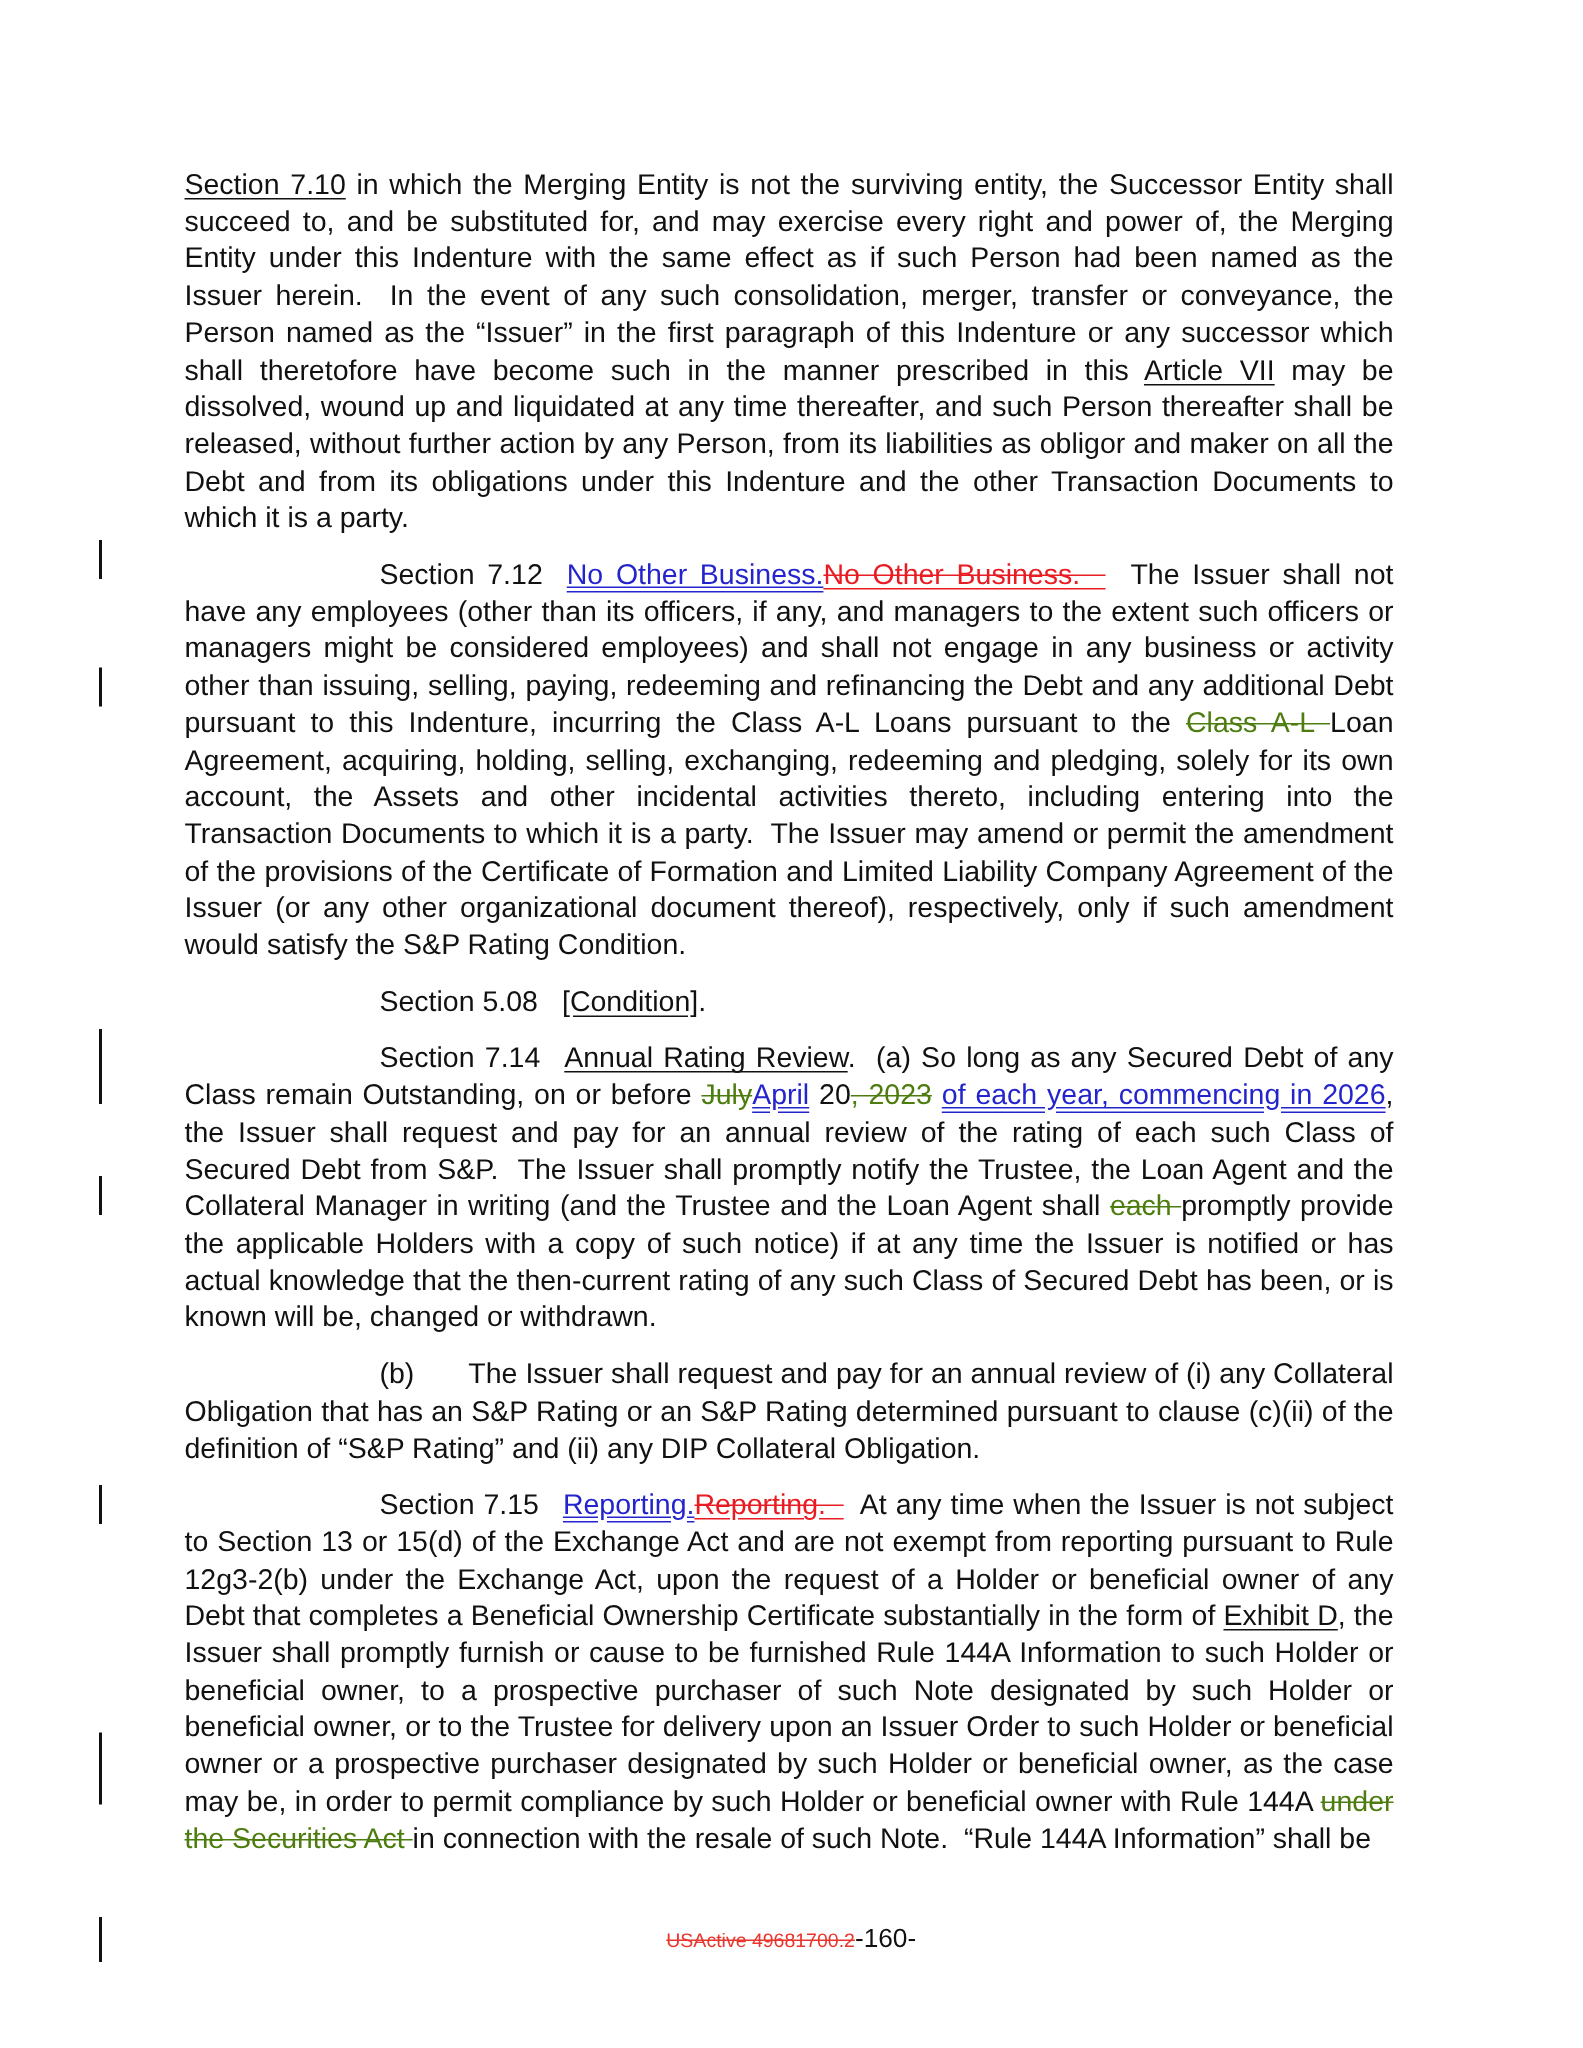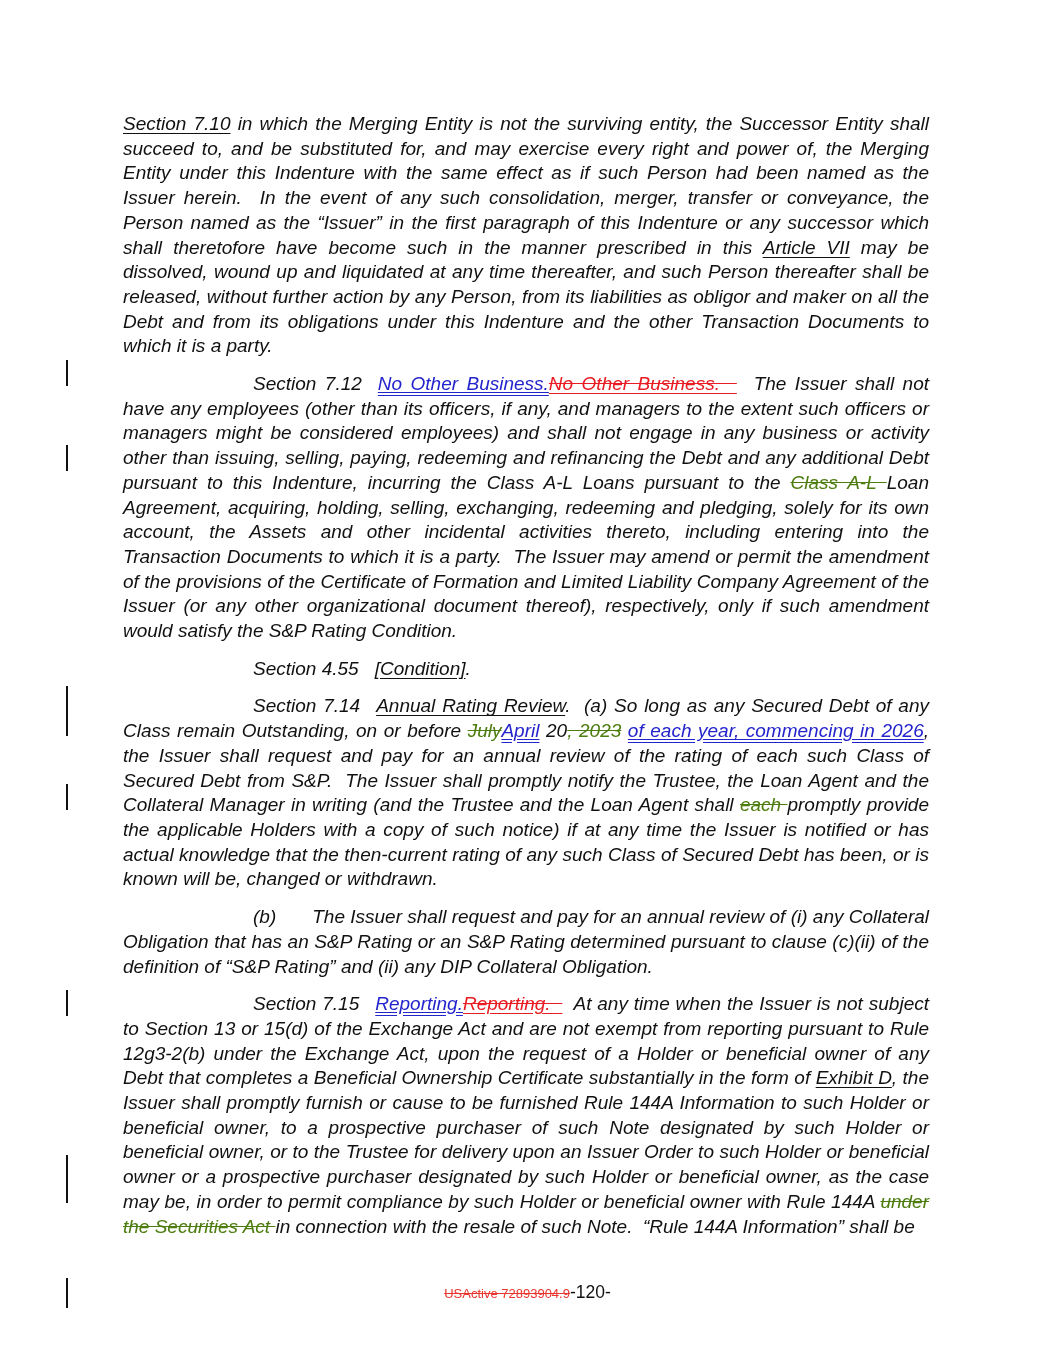--- a/index.html
+++ b/index.html
@@ -16,21 +16,20 @@
     width: 1055px; height: 1365px;
     background: #ffffff;
   }
   .doc-body {
     position: absolute;
     left: 123px; top: 112px;
     width: 806px;
     font-size: 19px;
     line-height: 24.7px;
     text-align: justify;
-    font-style: italic;
   }
   p.para {
     margin: 0 0 13px 0;
     padding: 0;
   }
   p.para.indent { text-indent: 130px; }
 
   .run-n  { color: #111111; }
   .run-u  { color: #111111; text-decoration: underline; text-underline-offset: 3px; }
   .run-ins {
@@ -85,23 +84,23 @@
       <div class="bar" style="top: 686px; height: 50px;"></div>
       <div class="bar" style="top: 784px; height: 26px;"></div>
       <div class="bar" style="top: 990px; height: 26px;"></div>
       <div class="bar" style="top: 1155px; height: 48px;"></div>
       <div class="bar" style="top: 1278px; height: 30px;"></div>
     </div>
 
   <div id="doc-body" class="doc-body">
       <p class="para"><span class="run-u">Section 7.10</span><span class="run-n"> in which the Merging Entity is not the surviving entity, the Successor Entity shall succeed to, and be substituted for, and may exercise every right and power of, the Merging Entity under this Indenture with the same effect as if such Person had been named as the Issuer herein.&nbsp; In the event of any such consolidation, merger, transfer or conveyance, the Person named as the “Issuer” in the first paragraph of this Indenture or any successor which shall theretofore have become such in the manner prescribed in this </span><span class="run-u">Article VII</span><span class="run-n"> may be dissolved, wound up and liquidated at any time thereafter, and such Person thereafter shall be released, without further action by any Person, from its liabilities as obligor and maker on all the Debt and from its obligations under this Indenture and the other Transaction Documents to which it is a party.</span></p>
       <p class="para indent"><span class="run-n">Section 7.12</span><span class="run-tab"></span><span class="run-ins">No Other Business.</span><span class="run-delu">No Other Business.&nbsp;&nbsp;</span><span class="run-n">&nbsp; The Issuer shall not have any employees (other than its officers, if any, and managers to the extent such officers or managers might be considered employees) and shall not engage in any business or activity other than issuing, selling, paying, redeeming and refinancing the Debt and any additional Debt pursuant to this Indenture, incurring the Class A-L Loans pursuant to the </span><span class="run-del">Class A-L&nbsp;</span><span class="run-n">Loan Agreement, acquiring, holding, selling, exchanging, redeeming and pledging, solely for its own account, the Assets and other incidental activities thereto, including entering into the Transaction Documents to which it is a party.&nbsp; The Issuer may amend or permit the amendment of the provisions of the Certificate of Formation and Limited Liability Company Agreement of the Issuer (or any other organizational document thereof), respectively, only if such amendment would satisfy the S&amp;P Rating Condition.</span></p>
-      <p class="para indent"><span class="run-n">Section 4.55</span><span class="run-tab"></span><span class="run-u">[Condition]</span><span class="run-n">.</span></p>
+      <p class="para indent"><span class="run-n">Section 5.08</span><span class="run-tab"></span><span class="run-u">[Condition]</span><span class="run-n">.</span></p>
       <p class="para indent"><span class="run-n">Section 7.14</span><span class="run-tab"></span><span class="run-u">Annual Rating Review</span><span class="run-n">.&nbsp; (a) So long as any Secured Debt of any Class remain Outstanding, on or before </span><span class="run-del">July</span><span class="run-ins">April</span><span class="run-n"> 20</span><span class="run-del">, 2023</span><span class="run-n"> </span><span class="run-ins">of each year, commencing in 2026</span><span class="run-n">, the Issuer shall request and pay for an annual review of the rating of each such Class of Secured Debt from S&amp;P.&nbsp; The Issuer shall promptly notify the Trustee, the Loan Agent and the Collateral Manager in writing (and the Trustee and the Loan Agent shall </span><span class="run-del">each&nbsp;</span><span class="run-n">promptly provide the applicable Holders with a copy of such notice) if at any time the Issuer is notified or has actual knowledge that the then-current rating of any such Class of Secured Debt has been, or is known will be, changed or withdrawn.</span></p>
       <p class="para indent"><span class="run-n">(b)</span><span class="run-tab2"></span><span class="run-n">The Issuer shall request and pay for an annual review of (i) any Collateral Obligation that has an S&amp;P Rating or an S&amp;P Rating determined pursuant to clause (c)(ii) of the definition of “S&amp;P Rating” and (ii) any DIP Collateral Obligation.</span></p>
       <p class="para indent"><span class="run-n">Section 7.15</span><span class="run-tab"></span><span class="run-ins">Reporting.</span><span class="run-delu">Reporting.&nbsp;&nbsp;</span><span class="run-n">&nbsp; At any time when the Issuer is not subject to Section 13 or 15(d) of the Exchange Act and are not exempt from reporting pursuant to Rule 12g3-2(b) under the Exchange Act, upon the request of a Holder or beneficial owner of any Debt that completes a Beneficial Ownership Certificate substantially in the form of </span><span class="run-u">Exhibit D</span><span class="run-n">, the Issuer shall promptly furnish or cause to be furnished Rule 144A Information to such Holder or beneficial owner, to a prospective purchaser of such Note designated by such Holder or beneficial owner, or to the Trustee for delivery upon an Issuer Order to such Holder or beneficial owner or a prospective purchaser designated by such Holder or beneficial owner, as the case may be, in order to permit compliance by such Holder or beneficial owner with Rule 144A </span><span class="run-del">under the Securities Act&nbsp;</span><span class="run-n">in connection with the resale of such Note.&nbsp; “Rule 144A Information” shall be</span></p>
     </div>
 
   <div class="footer">
-    <span class="footer-fileref">USActive 72893904.9</span><span class="footer-page">-120-</span>
+    <span class="footer-fileref">USActive 49681700.2</span><span class="footer-page">-160-</span>
   </div>
 
 </div>
 
 </body></html>

